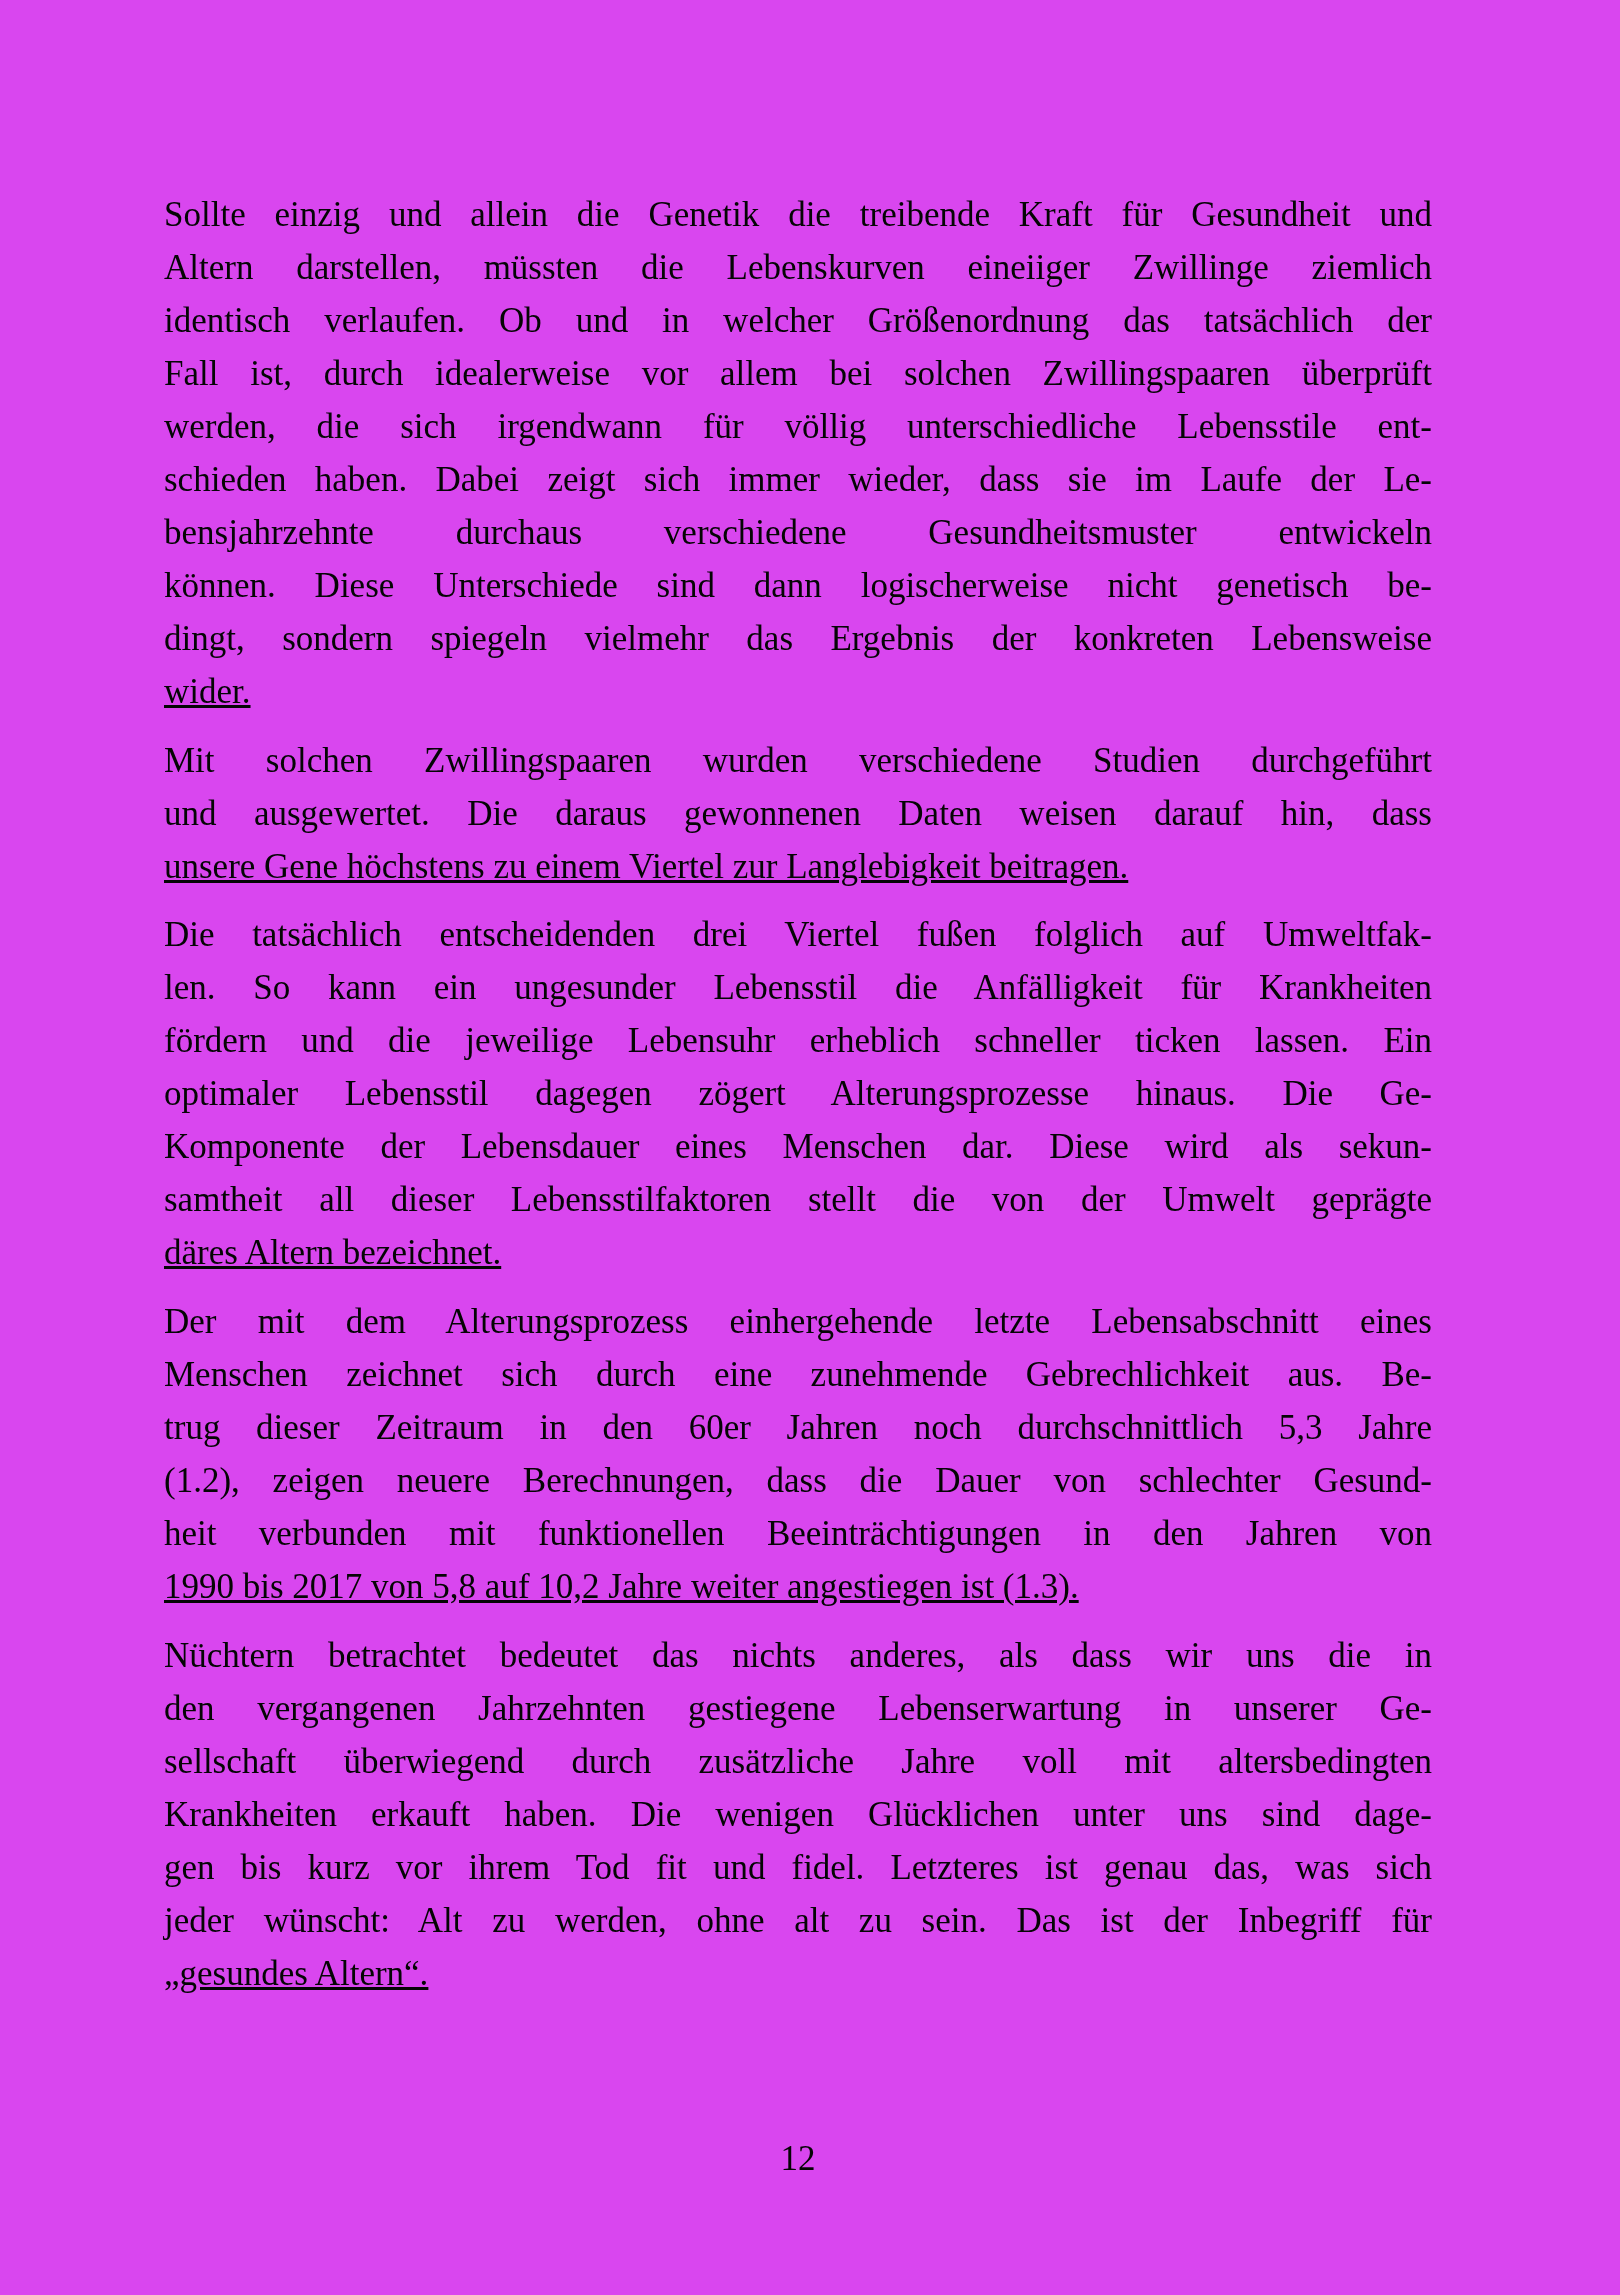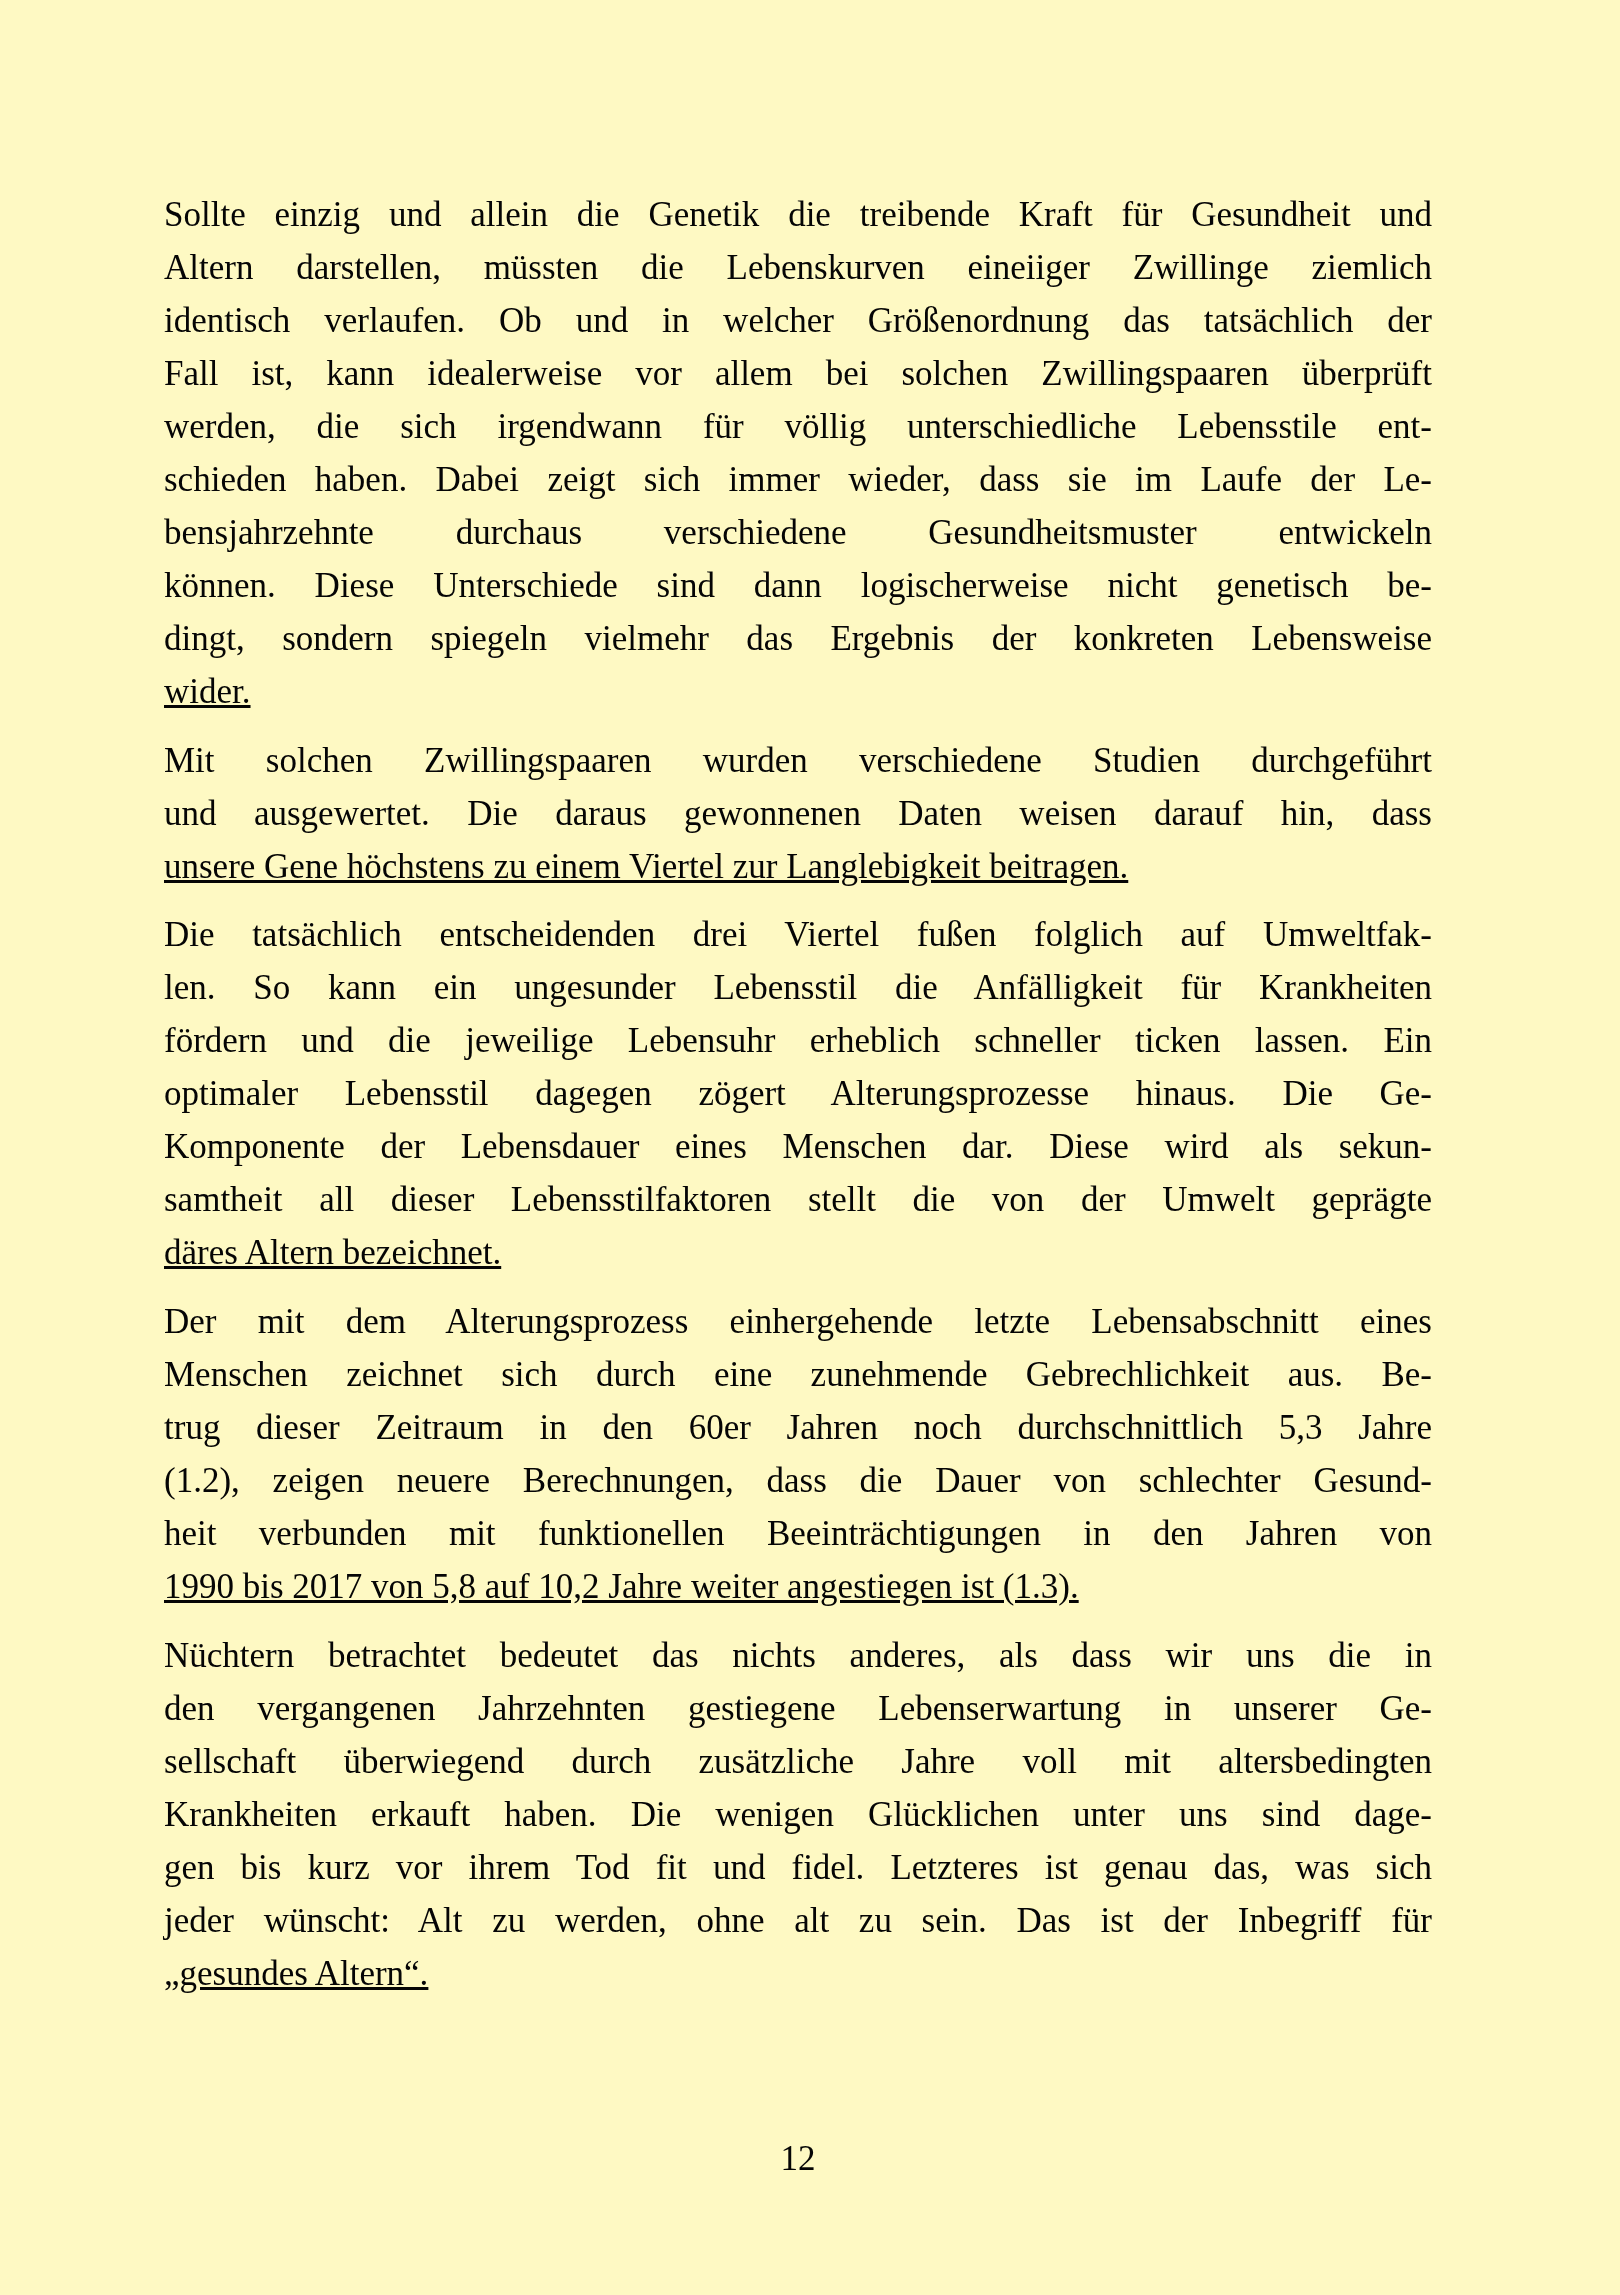--- a/index.html
+++ b/index.html
@@ -10,21 +10,21 @@
     width: 1620px;
     height: 2295px;
     background: #ffffff;
     position: relative;
     font-family: "Liberation Serif", "DejaVu Serif", serif;
     color: #000000;
   }
   .page {
     position: absolute;
     inset: 0;
-    background: #fef9c3;
+    background: #d946ef;
     padding-left: 36px;
   }
   .text-block {
     position: absolute;
     left: 164px;
     top: 188px;
     width: 1268px;
     font-size: 35px;
     line-height: 53px;
     color: #050505;
@@ -57,21 +57,21 @@
 </style>
 </head>
 <body>
 
 <div class="page">
   <div class="text-block">
       <div class="paragraph">
         <div class="line">Sollte einzig und allein die Genetik die treibende Kraft für Gesundheit und</div>
         <div class="line">Altern darstellen, müssten die Lebenskurven eineiiger Zwillinge ziemlich</div>
         <div class="line">identisch verlaufen. Ob und in welcher Größenordnung das tatsächlich der</div>
-        <div class="line">Fall ist, kann idealerweise vor allem bei solchen Zwillingspaaren überprüft</div>
+        <div class="line">Fall ist, durch idealerweise vor allem bei solchen Zwillingspaaren überprüft</div>
         <div class="line">werden, die sich irgendwann für völlig unterschiedliche Lebensstile ent-</div>
         <div class="line">schieden haben. Dabei zeigt sich immer wieder, dass sie im Laufe der Le-</div>
         <div class="line">bensjahrzehnte durchaus verschiedene Gesundheitsmuster entwickeln</div>
         <div class="line">können. Diese Unterschiede sind dann logischerweise nicht genetisch be-</div>
         <div class="line">dingt, sondern spiegeln vielmehr das Ergebnis der konkreten Lebensweise</div>
         <div class="line last">wider.</div>
       </div>
       <div class="paragraph">
         <div class="line">Mit solchen Zwillingspaaren wurden verschiedene Studien durchgeführt</div>
         <div class="line">und ausgewertet. Die daraus gewonnenen Daten weisen darauf hin, dass</div>

